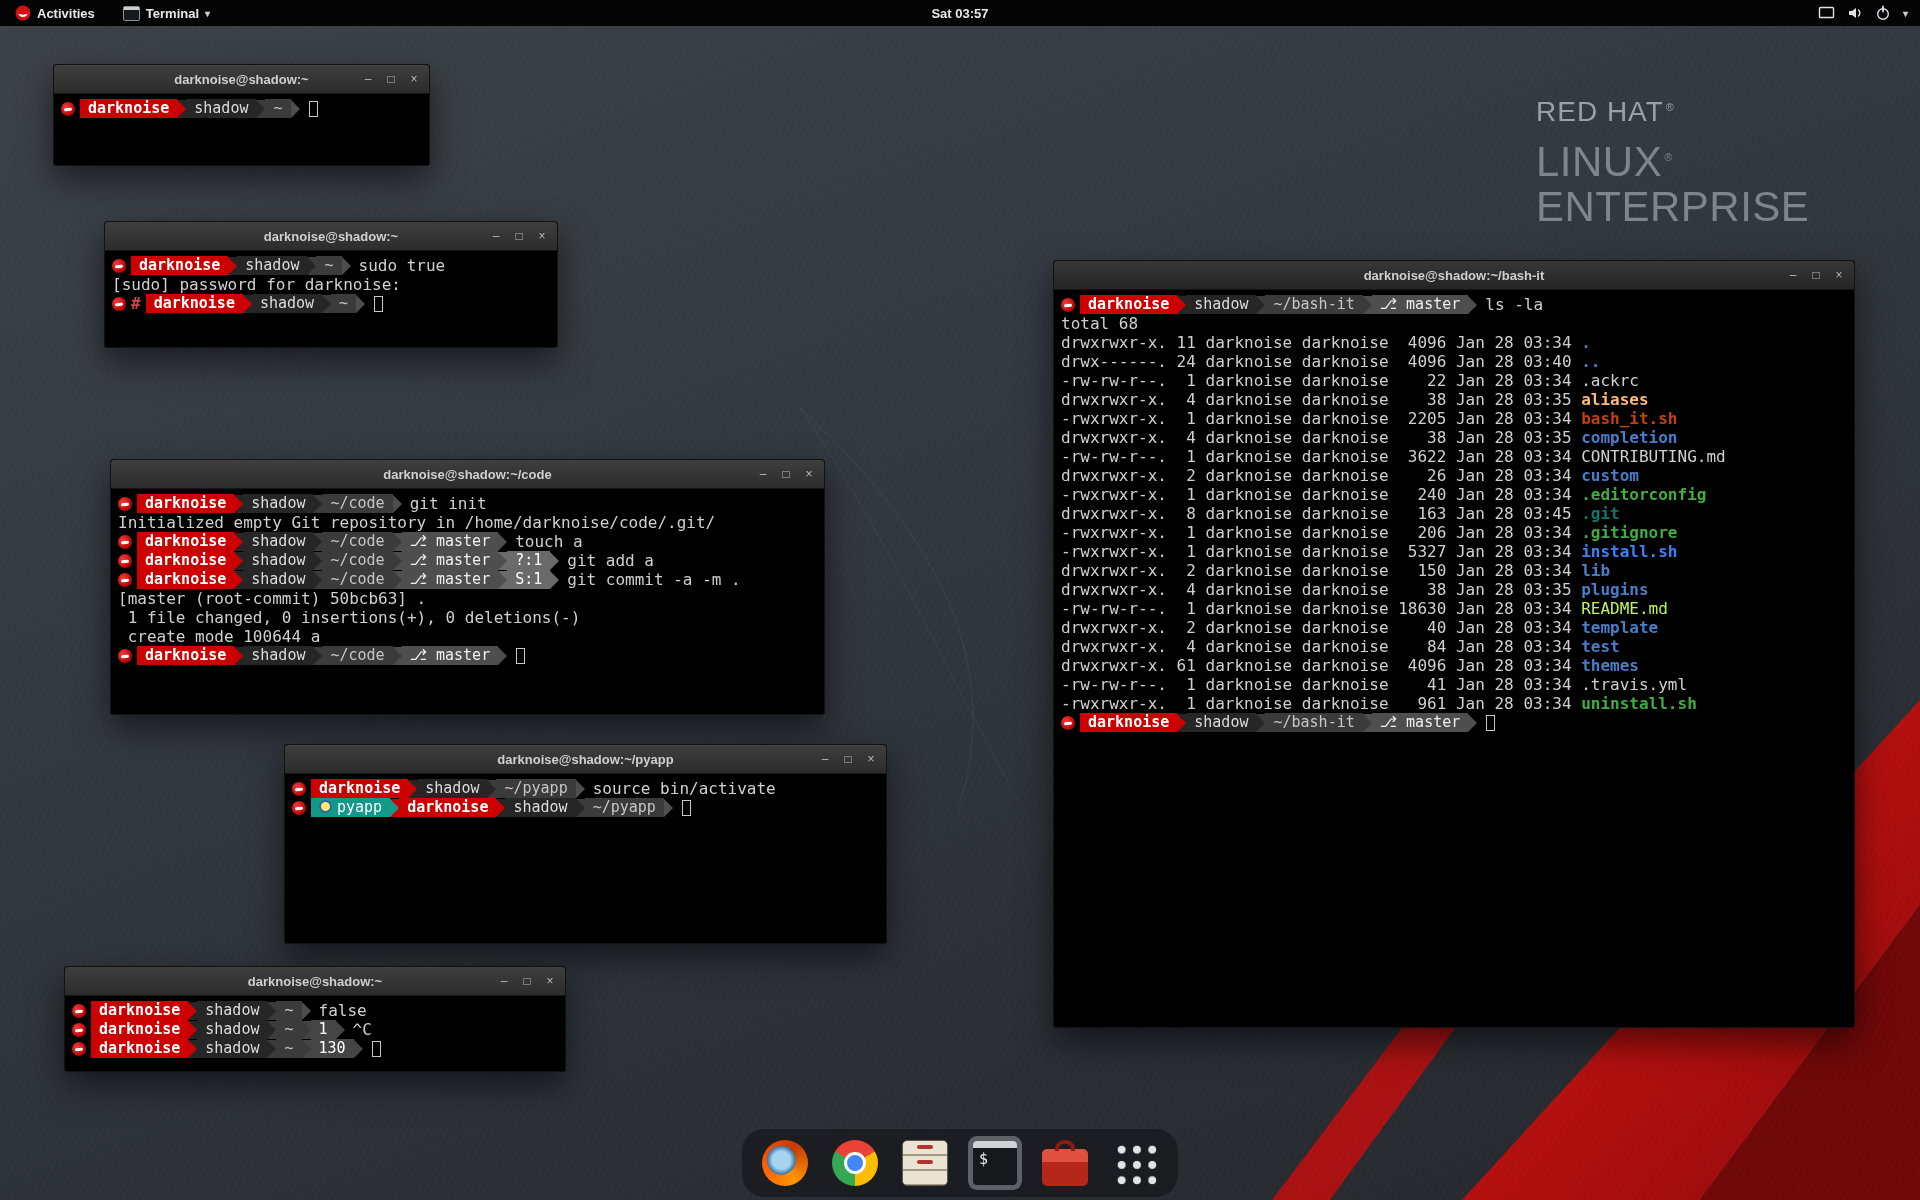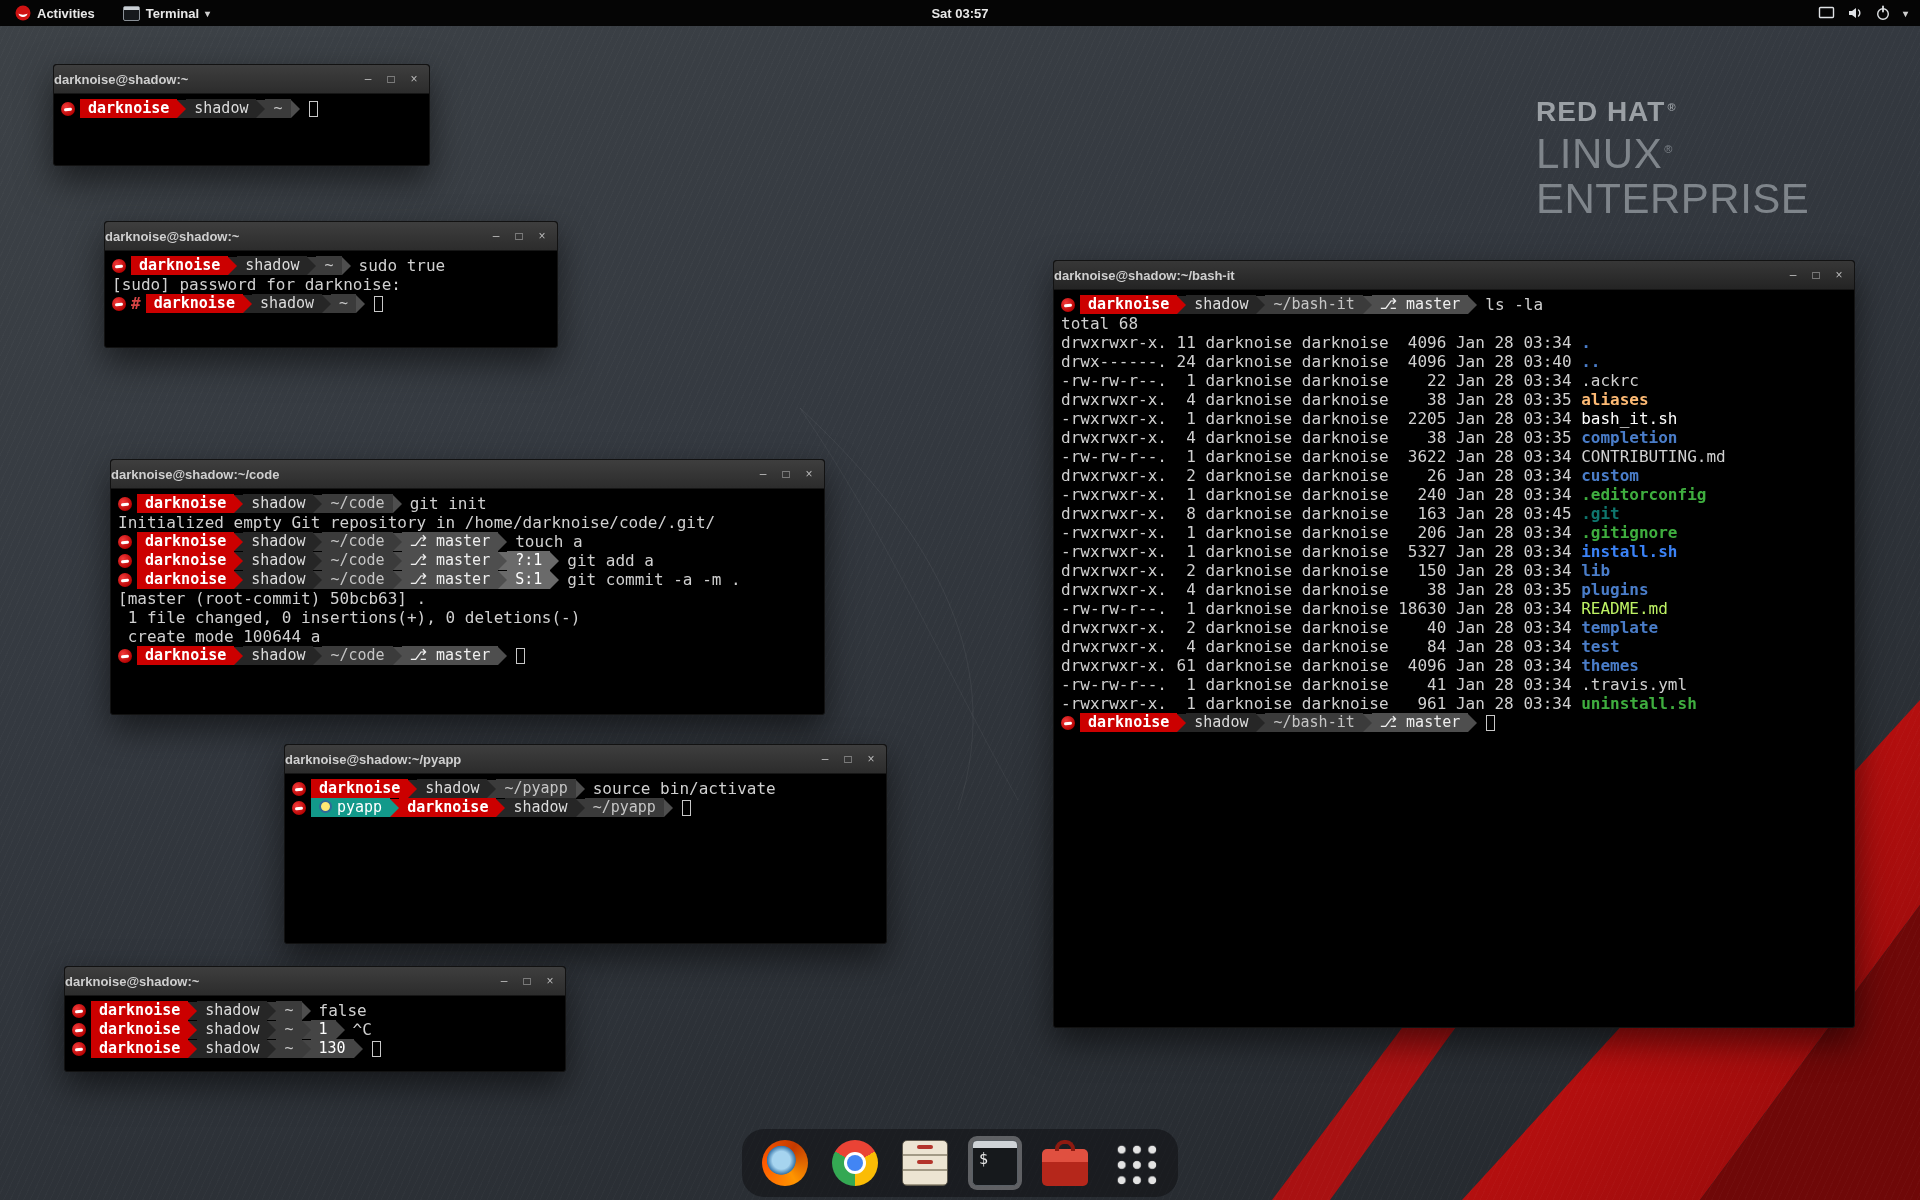--- a/index.html
+++ b/index.html
@@ -18,29 +18,29 @@
     display:flex;align-items:center;color:#e8e8e8;font-size:13px;font-weight:bold;z-index:50}
   .tb-left{display:flex;align-items:center;height:100%;padding-left:8px;gap:14px}
   .tb-item{display:flex;align-items:center;gap:6px;padding:12px 7px;height:100%;cursor:default}
   .tb-clock{position:absolute;left:0;right:0;text-align:center;font-weight:bold}
   .tb-right{margin-left:auto;display:flex;align-items:center;gap:12px;padding-right:12px;height:100%;position:relative;z-index:2}
   .caret{font-size:10px;color:#cfcfcf}
   .term-mini-icon{width:15px;height:13px;background:#16191c;border:1px solid #8a9096;border-radius:2px;position:relative}
   .term-mini-icon::before{content:"";position:absolute;left:0;right:0;top:0;height:3px;background:#c9ced3}
   
   .brand{position:absolute;left:1536px;top:92px;user-select:none;z-index:1}
-  .brand-rh{font-size:28px;font-weight:bold;color:#9ba0a5;letter-spacing:1px;line-height:30px;margin-bottom:0}
+  .brand-rh{font-size:28px;font-weight:normal;color:#9ba0a5;letter-spacing:1px;line-height:30px;margin-bottom:8px}
   .brand-line{font-size:42px;color:#7f858b;letter-spacing:.5px;line-height:45px}
   .reg{font-size:11px;vertical-align:super;margin-left:2px}
   
   #windows-layer{position:absolute;inset:0;z-index:10}
   .term-window{position:absolute;background:#000;border:1px solid #121212;border-radius:3px;
     box-shadow:0 14px 34px rgba(0,0,0,.55)}
   .titlebar{height:28px;background:linear-gradient(#3e3e3e,#2c2c2c);border-bottom:1px solid #161616;
-    position:relative;display:flex;align-items:center;border-radius:3px 3px 0 0}
+    position:relative;display:flex;align-items:center;justify-content:center;border-radius:3px 3px 0 0}
   .term-window.focused .titlebar{background:linear-gradient(#373737,#242424)}
   .title{font-size:13px;font-weight:bold;color:#cfcfcf;white-space:nowrap}
   .win-buttons{position:absolute;right:5px;top:0;height:100%;display:flex;align-items:center;gap:3px}
   .win-btn{width:20px;height:19px;display:flex;align-items:center;justify-content:center;
     color:#b9b9b9;font-size:12px;border-radius:3px;cursor:default}
   .term-body{padding:5px 7px;font-family:"DejaVu Sans Mono",monospace;font-size:16px;color:#d0d0d0;
     overflow:hidden;height:calc(100% - 28px);box-sizing:border-box}
   .term-line{height:19px;display:flex;align-items:center;white-space:pre;overflow:hidden}
   .term-line.pre{display:block;line-height:19px}
   .os-icon{width:14px;height:14px;border-radius:50%;flex:0 0 auto;margin-right:5px;position:relative;
@@ -197,21 +197,21 @@
           <div class="win-btn">×</div>
         </div>
       </div>
       <div class="term-body">
         <div class="term-line"><span class="os-icon"></span><span class="seg" style="background: rgb(204, 0, 0); color: rgb(255, 255, 255); font-weight: bold;">darknoise</span><span class="seg-arrow" style="border-left-color: rgb(204, 0, 0); background: rgb(38, 38, 38);"></span><span class="seg" style="background: rgb(38, 38, 38); color: rgb(220, 220, 220);">shadow</span><span class="seg-arrow" style="border-left-color: rgb(38, 38, 38); background: rgb(59, 59, 59);"></span><span class="seg" style="background: rgb(59, 59, 59); color: rgb(198, 198, 198);">~/bash-it</span><span class="seg-arrow" style="border-left-color: rgb(59, 59, 59); background: rgb(78, 78, 78);"></span><span class="seg" style="background: rgb(78, 78, 78); color: rgb(239, 239, 239);">⎇ master</span><span class="seg-arrow" style="border-left-color: rgb(78, 78, 78); background: transparent;"></span><span class="cmd">ls -la</span></div>
         <div class="term-line pre">total 68</div>
         <div class="term-line pre"><span>drwxrwxr-x. 11 darknoise darknoise  4096 Jan 28 03:34 </span><span style="color: rgb(74, 125, 201); font-weight: bold;">.</span></div>
         <div class="term-line pre"><span>drwx------. 24 darknoise darknoise  4096 Jan 28 03:40 </span><span style="color: rgb(74, 125, 201); font-weight: bold;">..</span></div>
         <div class="term-line pre"><span>-rw-rw-r--.  1 darknoise darknoise    22 Jan 28 03:34 </span><span style="color: rgb(208, 208, 208);">.ackrc</span></div>
         <div class="term-line pre"><span>drwxrwxr-x.  4 darknoise darknoise    38 Jan 28 03:35 </span><span style="color: #fdba74; font-weight: bold;">aliases</span></div>
-        <div class="term-line pre"><span>-rwxrwxr-x.  1 darknoise darknoise  2205 Jan 28 03:34 </span><span style="color: #ffffff; font-weight: normal;">bash_it.sh</span></div>
+        <div class="term-line pre"><span>-rwxrwxr-x.  1 darknoise darknoise  2205 Jan 28 03:34 </span><span style="color: #c2410c; font-weight: bold;">bash_it.sh</span></div>
         <div class="term-line pre"><span>drwxrwxr-x.  4 darknoise darknoise    38 Jan 28 03:35 </span><span style="color: rgb(74, 125, 201); font-weight: bold;">completion</span></div>
         <div class="term-line pre"><span>-rw-rw-r--.  1 darknoise darknoise  3622 Jan 28 03:34 </span><span style="color: rgb(208, 208, 208);">CONTRIBUTING.md</span></div>
         <div class="term-line pre"><span>drwxrwxr-x.  2 darknoise darknoise    26 Jan 28 03:34 </span><span style="color: rgb(74, 125, 201); font-weight: bold;">custom</span></div>
         <div class="term-line pre"><span>-rwxrwxr-x.  1 darknoise darknoise   240 Jan 28 03:34 </span><span style="color: rgb(63, 174, 63); font-weight: bold;">.editorconfig</span></div>
         <div class="term-line pre"><span>drwxrwxr-x.  8 darknoise darknoise   163 Jan 28 03:45 </span><span style="color: #0f766e; font-weight: bold;">.git</span></div>
         <div class="term-line pre"><span>-rwxrwxr-x.  1 darknoise darknoise   206 Jan 28 03:34 </span><span style="color: rgb(63, 174, 63); font-weight: bold;">.gitignore</span></div>
         <div class="term-line pre"><span>-rwxrwxr-x.  1 darknoise darknoise  5327 Jan 28 03:34 </span><span style="color: #3b82f6; font-weight: bold;">install.sh</span></div>
         <div class="term-line pre"><span>drwxrwxr-x.  2 darknoise darknoise   150 Jan 28 03:34 </span><span style="color: rgb(74, 125, 201); font-weight: bold;">lib</span></div>
         <div class="term-line pre"><span>drwxrwxr-x.  4 darknoise darknoise    38 Jan 28 03:35 </span><span style="color: rgb(74, 125, 201); font-weight: bold;">plugins</span></div>
         <div class="term-line pre"><span>-rw-rw-r--.  1 darknoise darknoise 18630 Jan 28 03:34 </span><span style="color: #bef264;">README.md</span></div>

